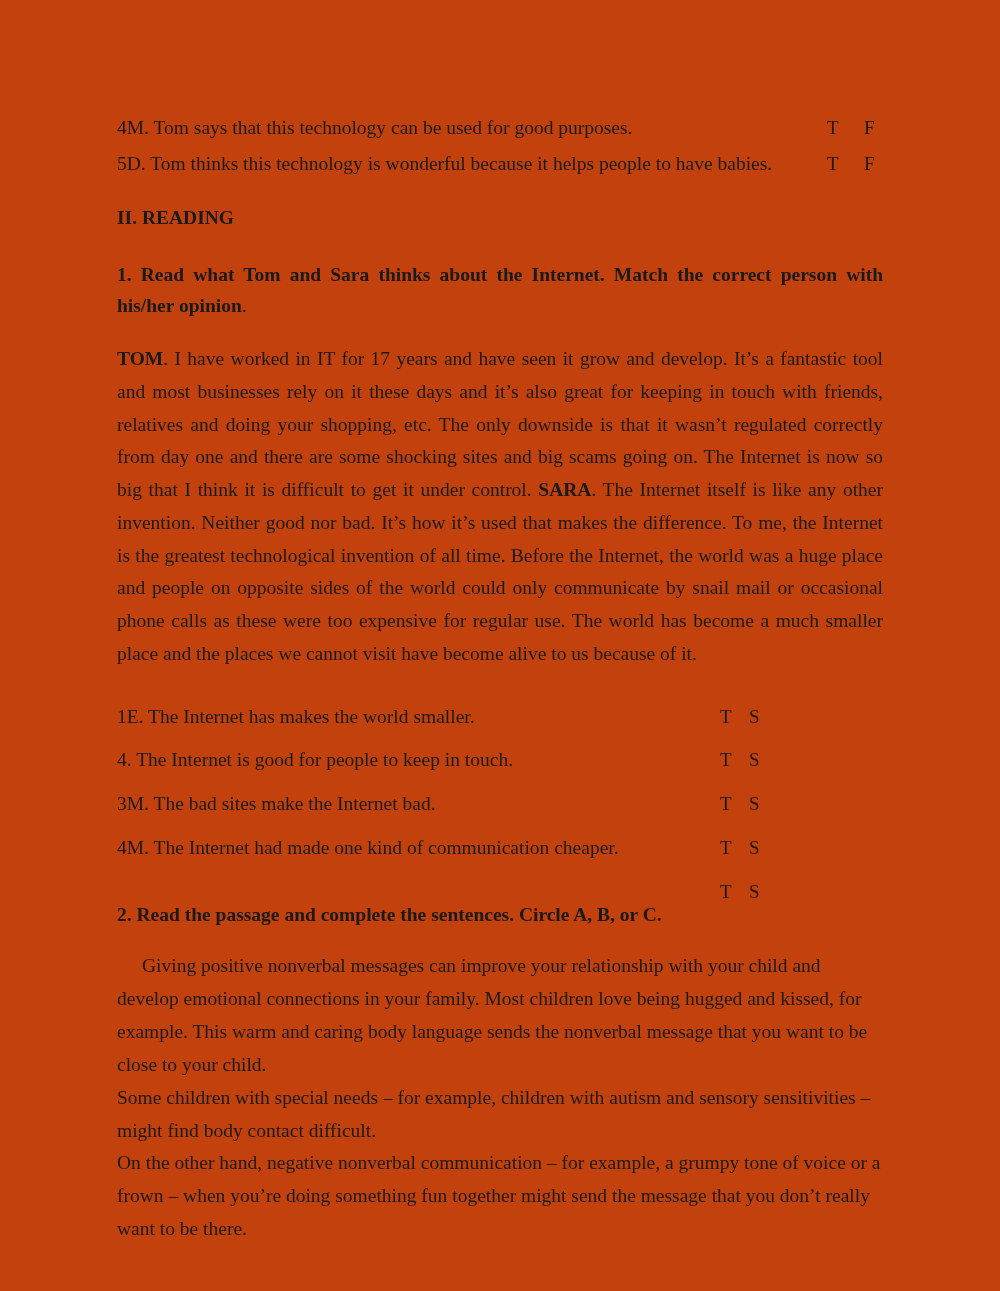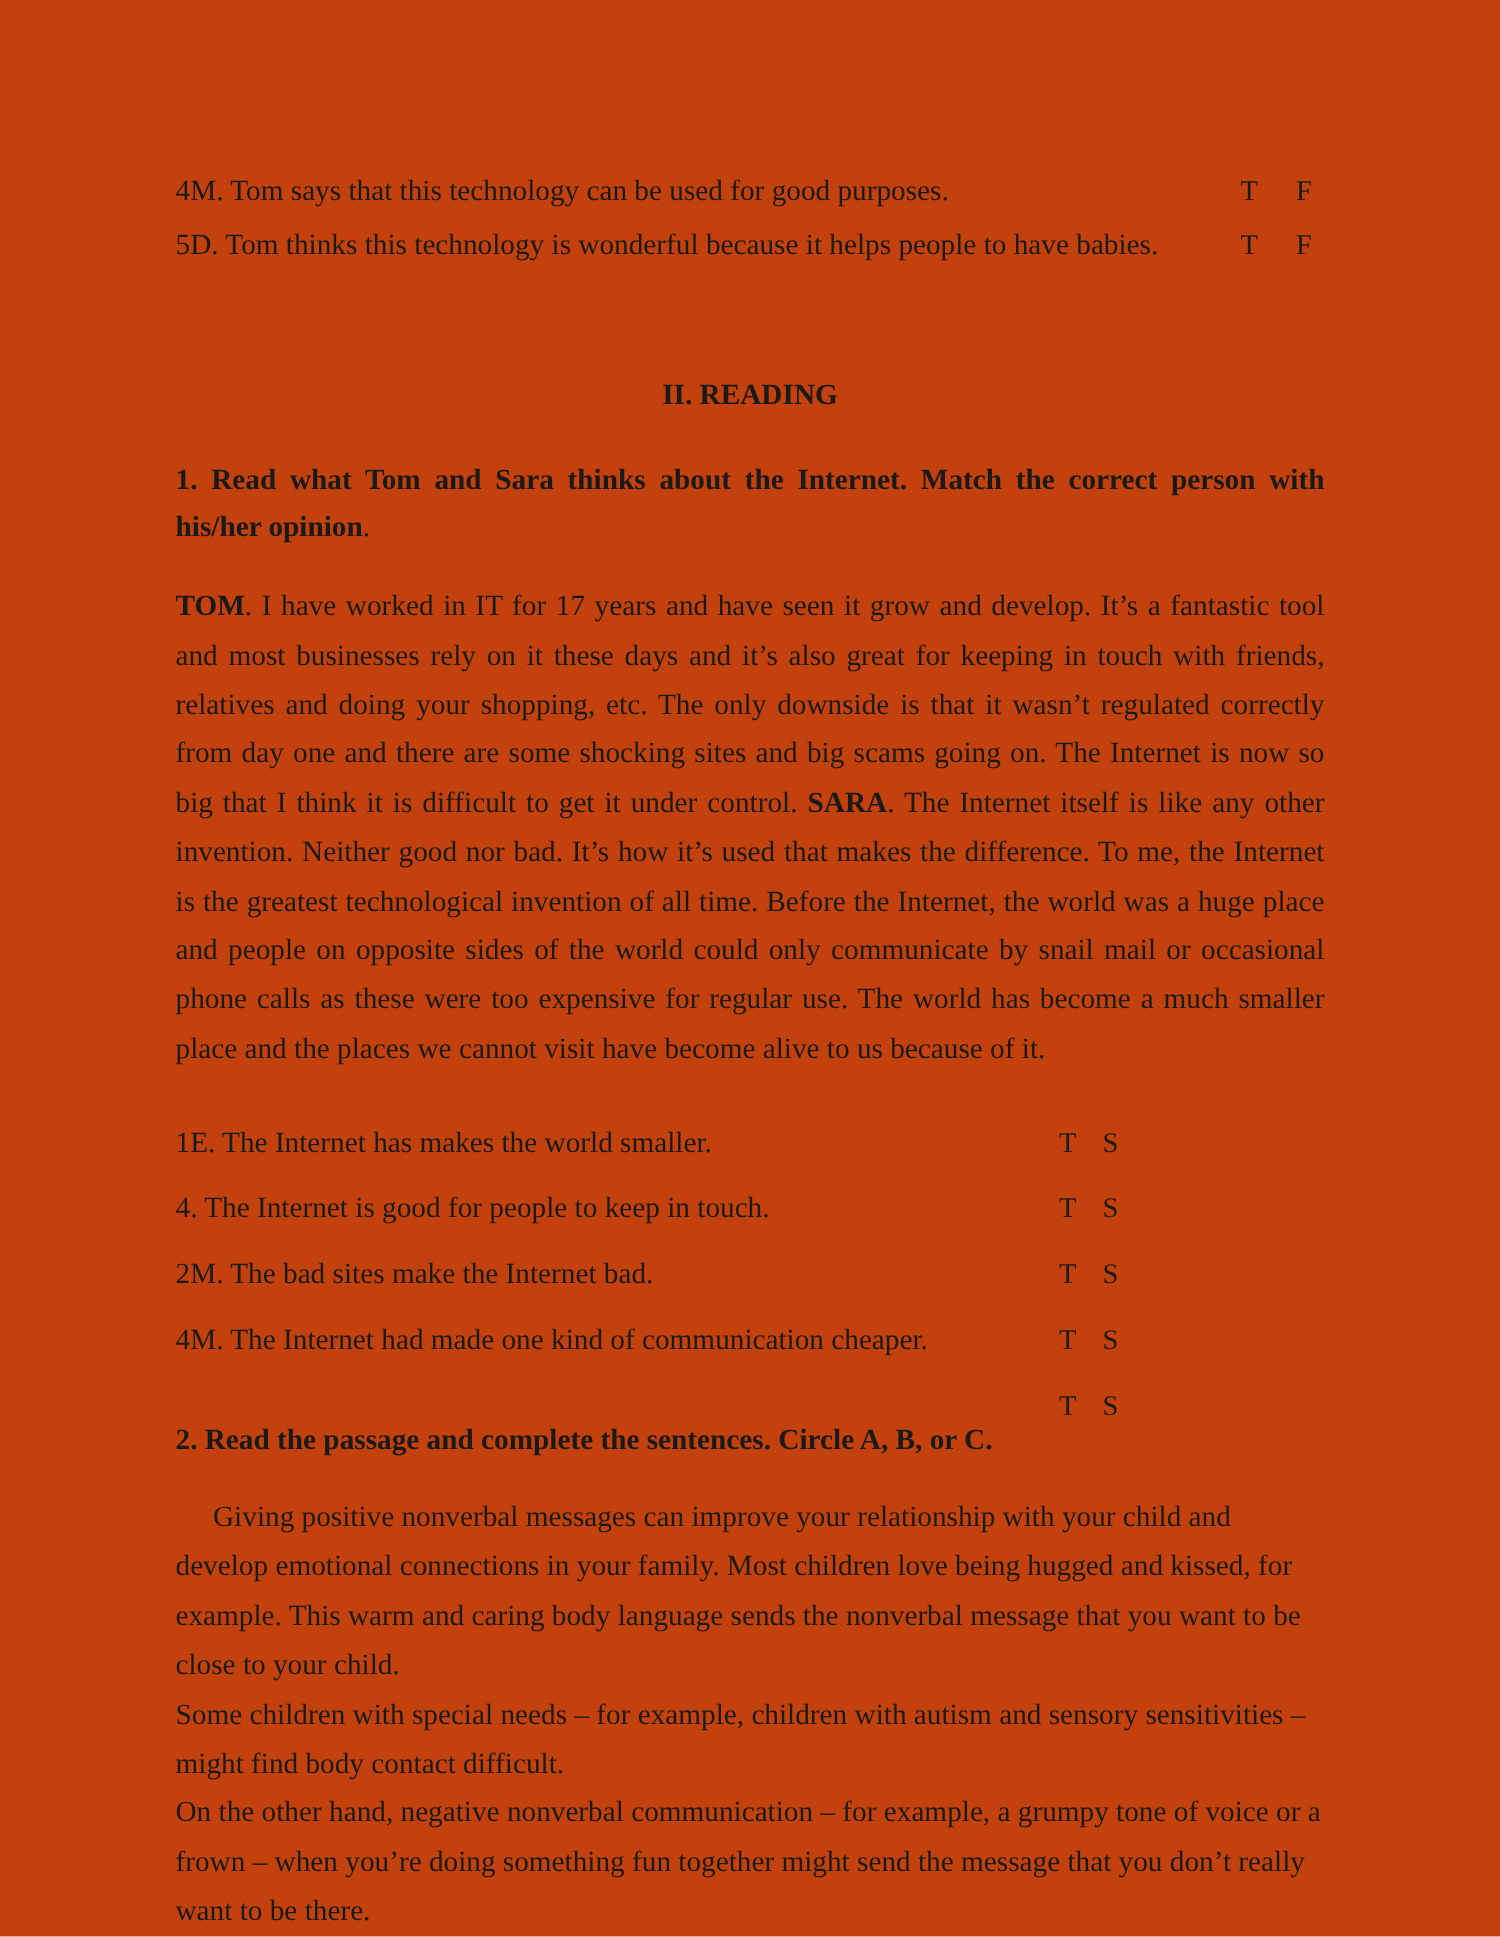--- a/index.html
+++ b/index.html
@@ -53,31 +53,31 @@
     text-align: left;
     font-size: 19px;
   }
 
   
   .tf-group .opts { right: 0; width: 56px; }
   .tf-group .opt  { width: 37px; }
   .tf-group { padding-right: 60px; }
 
   .ts-group { padding-right: 160px; }
-  .ts-group .opts { right: 121px; width: 56px; margin-left: 16px; }
+  .ts-group .opts { right: 107px; width: 56px; margin-left: 16px; }
   .ts-group .opt  { width: 29px; }
 
   
   .sec-heading {
     font-weight: bold;
     font-size: 19.5px;
     line-height: 1.6;
     margin: 0;
   }
-  .h-reading { margin-top: 67px; text-align: center; }
+  .h-reading { margin-top: 21px; }
   .h-task1 {
     margin-top: 26px;
     text-align: justify;
     text-justify: inter-word;
   }
   .h-task1 .nb { font-weight: normal; }
   .h-task2 { margin-top: 34px; }
 
   
   .passage {
@@ -141,21 +141,21 @@
           <span class="opt">T</span><span class="opt">S</span>
         </span>
       </div>
       <div class="qrow ts-group">
         <span class="qtext">4. The Internet is good for people to keep in touch.</span>
         <span class="opts">
           <span class="opt">T</span><span class="opt">S</span>
         </span>
       </div>
       <div class="qrow ts-group">
-        <span class="qtext">2M. The bad sites make the Internet bad.</span>
+        <span class="qtext">3M. The bad sites make the Internet bad.</span>
         <span class="opts">
           <span class="opt">T</span><span class="opt">S</span>
         </span>
       </div>
       <div class="qrow ts-group">
         <span class="qtext">4M. The Internet had made one kind of communication cheaper.</span>
         <span class="opts">
           <span class="opt">T</span><span class="opt">S</span>
         </span>
       </div>

